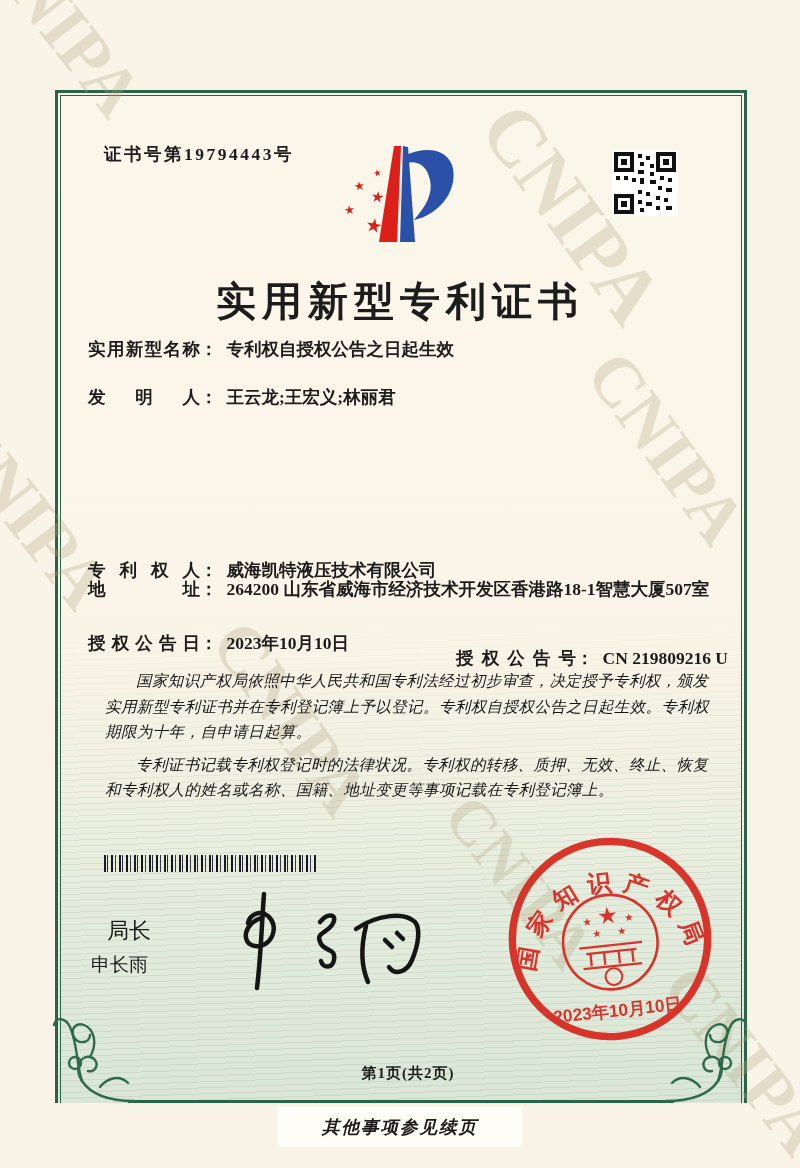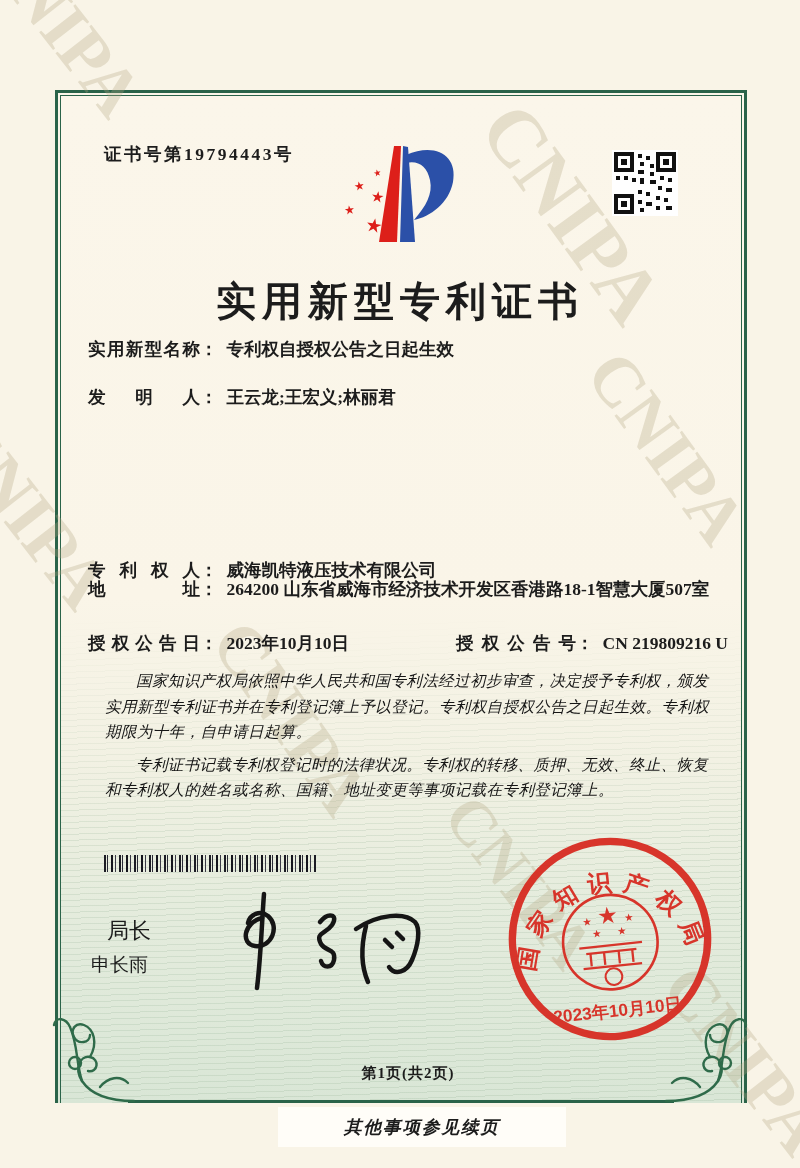--- a/index.html
+++ b/index.html
@@ -34,40 +34,40 @@
   .cert-no{position:absolute;left:104px;top:142px;font-size:17.5px;font-weight:bold;letter-spacing:2.5px;}
   .logo{position:absolute;left:330px;top:140px;}
   .qr{position:absolute;left:612px;top:150px;}
   .title{position:absolute;left:0;top:274px;width:800px;text-align:center;margin:0;
          font-size:40px;font-weight:bold;letter-spacing:6px;}
   .row{position:absolute;left:88px;font-size:17.5px;font-weight:bold;line-height:27px;}
   .lbl{display:inline-block;width:112px;text-align:justify;text-align-last:justify;vertical-align:top;}
   .sep{vertical-align:top;}
   .val{margin-left:9px;vertical-align:top;}
   .row-address .val{display:inline-block;width:512px;}
-  .grant-pair2{position:absolute;left:368px;top:0;white-space:nowrap;}
+  .grant-pair2{position:absolute;left:368px;top:15px;white-space:nowrap;}
   .grant-pair2 .lbl{width:120px;}
   .paragraphs{position:absolute;left:88px;top:668px;width:632px;
               font-style:italic;font-size:15.5px;line-height:25.5px;font-weight:500;
               letter-spacing:0.4px;color:#151515;}
   .paragraphs p{margin:0 0 7px 17px;text-indent:2em;}
   .barcode{position:absolute;left:104px;top:855px;width:212px;height:17px;
            background:repeating-linear-gradient(90deg,#1c1c24 0 2px,transparent 2px 3px,
              #2a2a36 3px 4px,transparent 4px 7px,#15151d 7px 9px,transparent 9px 11px,
              #3a3a46 11px 12px,transparent 12px 15px);}
   .sig-title{position:absolute;left:107px;top:916px;font-size:22px;
              font-family:"Liberation Sans","DejaVu Sans",sans-serif;font-weight:500;}
   .sig-name{position:absolute;left:91px;top:952px;font-size:19px;
             font-family:"Liberation Sans","DejaVu Sans",sans-serif;font-weight:500;}
   .signature{position:absolute;left:228px;top:888px;}
   .seal{position:absolute;left:505px;top:834px;width:210px;height:210px;
         transform:rotate(-6deg);opacity:0.93;}
   .page-info{position:absolute;left:8px;top:1064px;width:800px;text-align:center;
              font-size:15px;font-weight:bold;letter-spacing:1px;}
-  .cont-strip{position:absolute;left:278px;top:1107px;width:288px;height:40px;background:#fffdf8;
+  .cont-strip{position:absolute;left:278px;top:1107px;width:244px;height:40px;background:#fffdf8;
               text-align:center;line-height:40px;font-style:italic;font-size:17.5px;
               font-weight:600;letter-spacing:2px;z-index:3;}
 </style>
 </head>
 <body>
 
 <div class="page">
 
   <div class="frame">
     <div class="frame-inner"></div>

